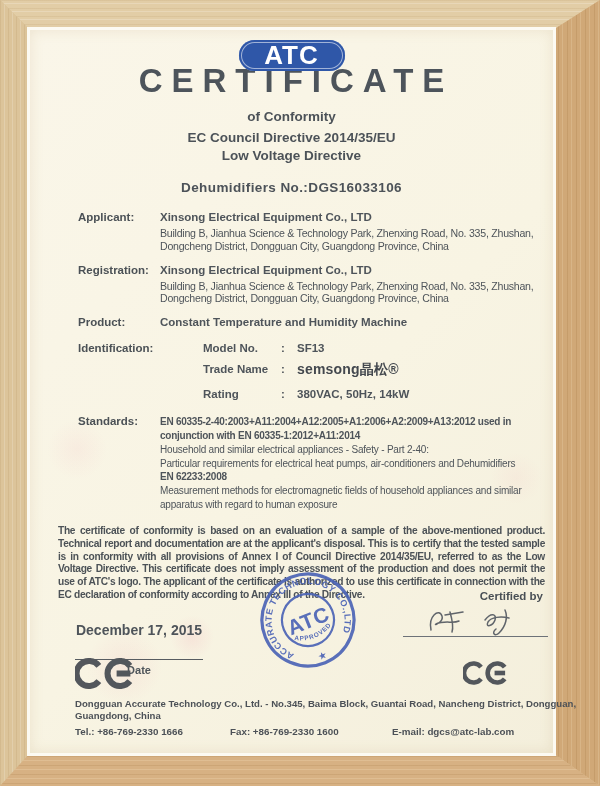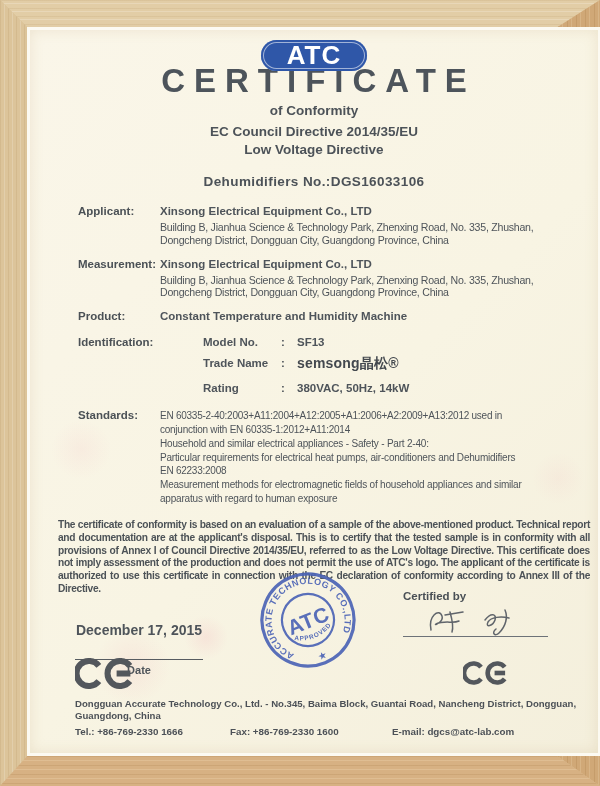--- a/index.html
+++ b/index.html
@@ -30,21 +30,21 @@
     clip-path:polygon(600px 0,600px 786px,553px 753px,553px 30px);
   }
   .frame-bottom{
     background:#d7b183 repeating-linear-gradient(to bottom,
       rgba(140,95,40,.14) 0 1px, transparent 1px 4px,
       rgba(255,240,210,.20) 4px 5px, transparent 5px 9px);
     clip-path:polygon(600px 786px,0 786px,30px 753px,553px 753px);
   }
   
   .paper{
-    position:absolute;left:30px;top:30px;width:568px;height:723px;
+    position:absolute;left:30px;top:30px;width:523px;height:723px;
     background:
       radial-gradient(circle at 18% 88%, rgba(235,120,150,.10), transparent 38px),
       radial-gradient(circle at 31% 84%, rgba(235,120,150,.12), transparent 22px),
       radial-gradient(circle at 9% 58%, rgba(235,120,150,.07), transparent 30px),
       radial-gradient(circle at 93% 62%, rgba(235,120,150,.06), transparent 26px),
       linear-gradient(135deg,#faf6e9 0%,#f8f4e3 55%,#f4efdc 100%);
     box-shadow:0 0 0 3px #fcfaf2, inset 0 0 14px rgba(170,130,70,.15);
   }
   
   .pill{
@@ -53,49 +53,49 @@
     font-size:26px;font-weight:bold;letter-spacing:1px;
     position:relative;z-index:2;
     box-shadow:inset 0 0 0 2px #2f57a8, inset 0 0 0 3px rgba(255,255,255,.55);
   }
   .cert-title{
     margin-top:-9px;text-align:center;position:relative;z-index:1;
     font-size:33px;font-weight:bold;letter-spacing:9px;padding-left:9px;
     color:#4d545b;
   }
   .hdr{ text-align:center;font-weight:bold;color:#4c5258;}
-  .sub1{margin-top:3px;font-size:13.5px;}
+  .sub1{margin-top:9px;font-size:13.5px;}
   .sub2{margin-top:6px;font-size:13.5px;}
   .sub3{margin-top:3px;font-size:13.5px;}
   .reg{margin-top:17px;font-size:13.5px;letter-spacing:.4px;}
   
   .fields{margin:16px 10px 8px 48px;}
   .frow{display:flex;margin-bottom:11px;}
   .lbl{flex:none;width:82px;font-size:11.5px;font-weight:bold;color:#4b5156;}
   .fval{flex:1;max-width:392px;}
   .vname{font-size:11.5px;font-weight:bold;}
   .addr{font-size:10.6px;line-height:12.8px;letter-spacing:-.25px;margin-top:4px;}
   .idrow{display:flex;margin-bottom:9px;}
   .idname{flex:none;width:78px;font-size:11.5px;font-weight:bold;padding-left:43px;}
   .idsep{flex:none;width:16px;font-size:11.5px;font-weight:bold;}
   .idval{font-size:11.5px;font-weight:bold;}
   .tradelogo{font-size:14px;font-weight:bold;letter-spacing:.2px;color:#43484e;margin-top:-2px;}
   .std-line{font-size:10px;line-height:13.8px;letter-spacing:-.2px;}
-  .std-bold{font-weight:normal;letter-spacing:-.25px;}
+  .std-bold{font-weight:bold;letter-spacing:-.25px;}
   
   .para{
     margin:13px 8px 0 28px;text-align:justify;
     font-size:10.2px;line-height:12.9px;letter-spacing:-.3px;
     font-weight:bold;color:#4c5257;
   }
   
   .bottom{position:absolute;left:0;top:540px;width:523px;height:183px;}
   .stamp{position:absolute;left:228px;top:0px;width:100px;height:100px;
          transform:rotate(-22deg);opacity:.92;}
-  .certified{position:absolute;left:373px;top:20px;width:140px;text-align:left;
+  .certified{position:absolute;left:373px;top:20px;width:140px;text-align:right;
              font-size:11.5px;font-weight:bold;color:#494f55;}
   .scrawl{position:absolute;left:393px;top:36px;}
   .sigline{position:absolute;left:373px;top:66px;width:145px;border-top:1px solid #6d7278;}
   .datebox{position:absolute;left:45px;top:52px;width:128px;text-align:center;}
   .dateval{font-size:14px;font-weight:bold;padding-bottom:21px;border-bottom:1.5px solid #575c61;}
   .datelbl{margin-top:4px;font-size:11px;font-weight:bold;}
   .ce-left{position:absolute;left:45px;top:88px;}
   .ce-right{position:absolute;left:433px;top:91px;}
   .cenote{position:absolute;left:152px;top:99px;width:286px;text-align:center;
           font-size:9.3px;line-height:12.5px;font-weight:bold;color:#555a60;}
@@ -128,21 +128,21 @@
 
     <div class="frow">
       <div class="lbl">Applicant:</div>
       <div class="fval">
         <div class="vname">Xinsong Electrical Equipment Co., LTD</div>
         <div class="addr">Building B, Jianhua Science &amp; Technology Park, Zhenxing Road, No. 335, Zhushan, Dongcheng District, Dongguan City, Guangdong Province, China</div>
       </div>
     </div>
 
     <div class="frow">
-      <div class="lbl">Measurement:</div>
+      <div class="lbl">Registration:</div>
       <div class="fval">
         <div class="vname">Xinsong Electrical Equipment Co., LTD</div>
         <div class="addr">Building B, Jianhua Science &amp; Technology Park, Zhenxing Road, No. 335, Zhushan, Dongcheng District, Dongguan City, Guangdong Province, China</div>
       </div>
     </div>
 
     <div class="frow" style="margin-bottom:14px;">
       <div class="lbl">Product:</div>
       <div class="fval vname">Constant Temperature and Humidity Machine</div>
     </div>

